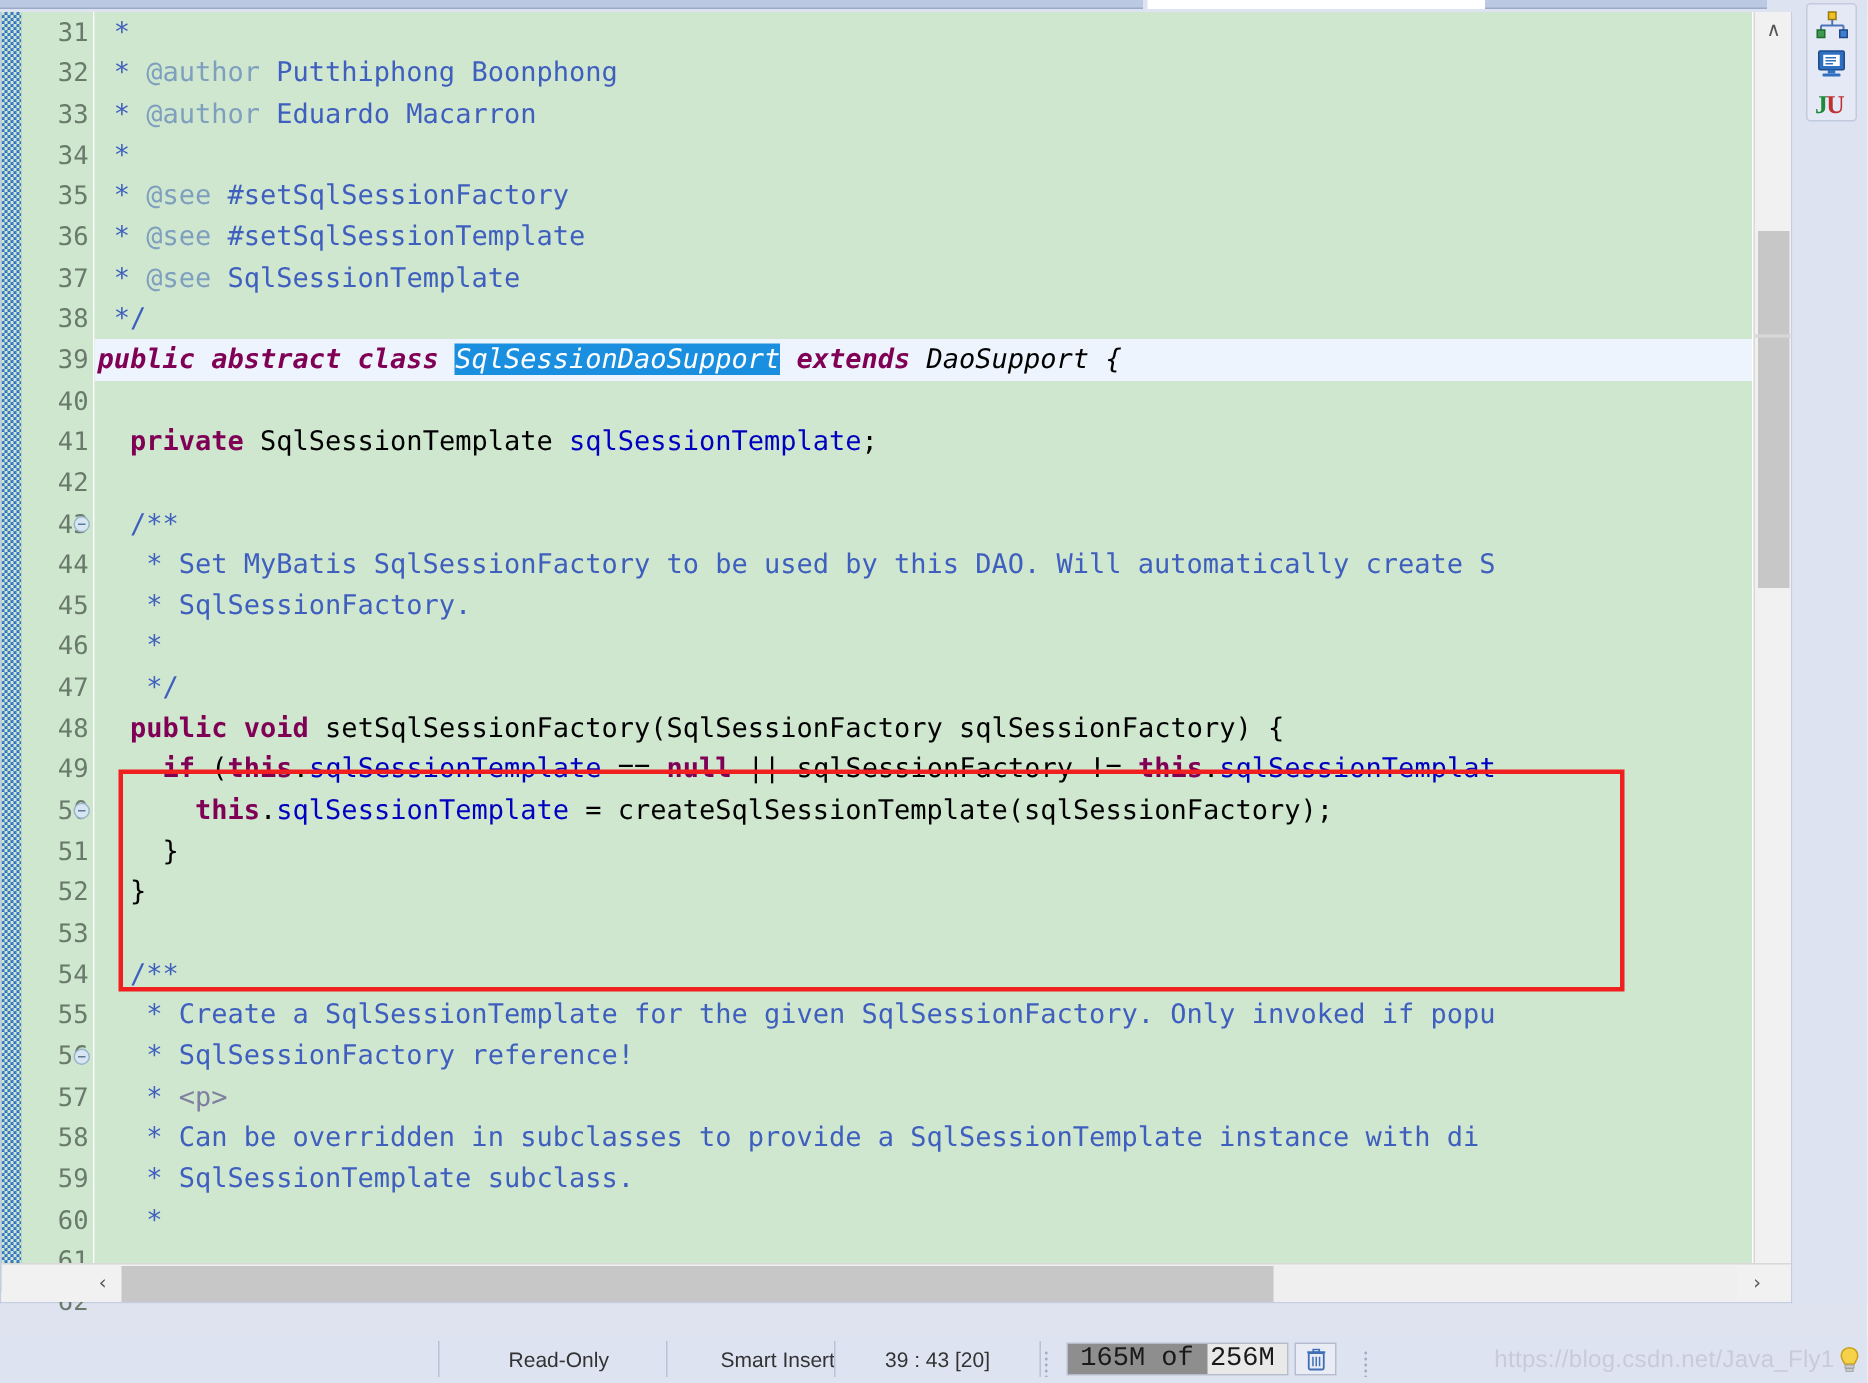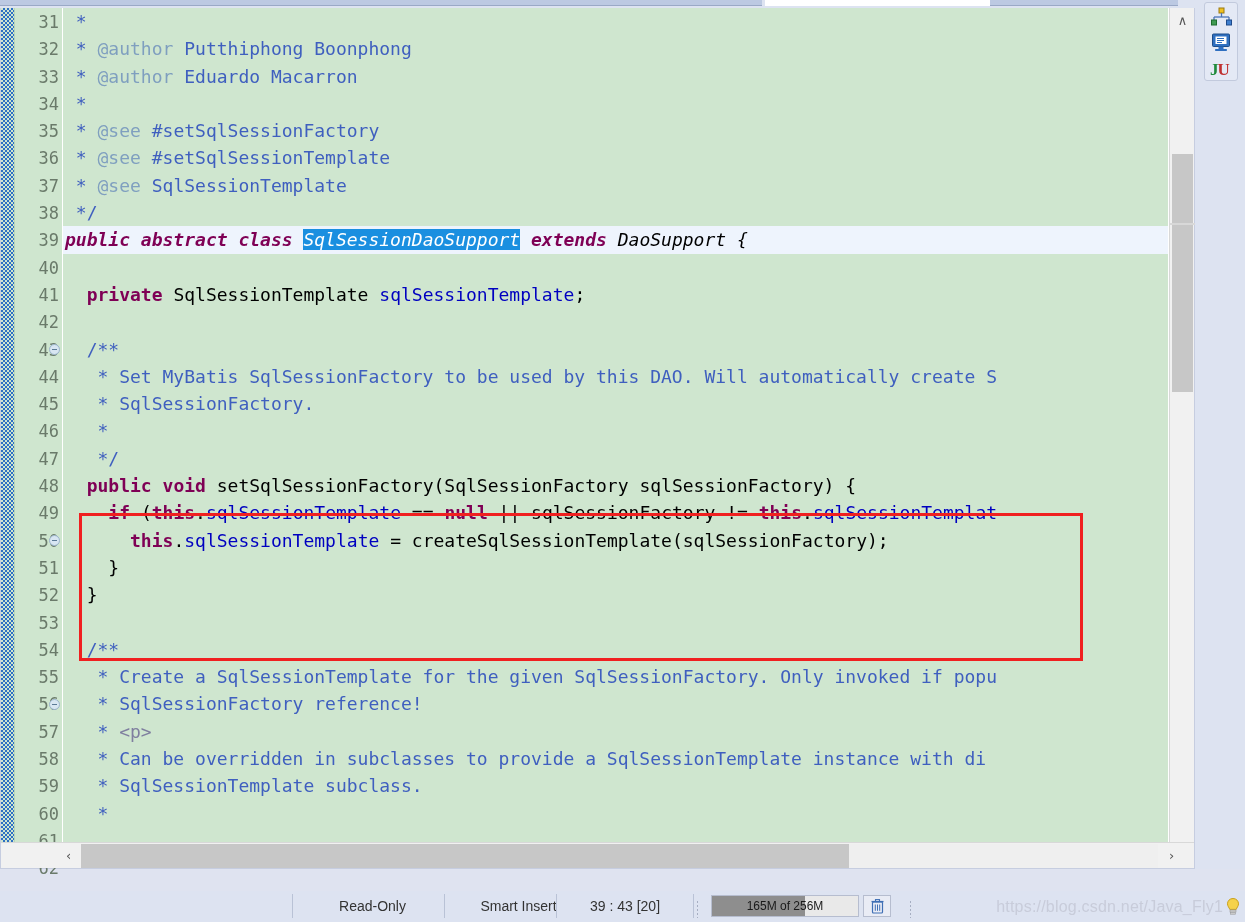--- a/index.html
+++ b/index.html
@@ -224,21 +224,21 @@
     border: 1px solid #b6bdcf;
     overflow: hidden;
   }
   .mem-fill {
     position: absolute; left: 0; top: 0; height: 100%;
     background: #8e8e8e;
   }
   .mem-label {
     position: absolute; left: 0; top: 0; width: 100%; height: 100%;
     display: flex; align-items: center; justify-content: center;
-    font-size: 12px; color: #1a1a1a;
+    font-size: 18px; color: #1a1a1a; font-family: Liberation Mono, monospace;
   }
   .gc-btn {
     width: 28px; height: 22px; margin-left: 4px;
     border: 1px solid #b6bdcf; background: #e9ecf5;
     display: flex; align-items: center; justify-content: center;
   }
   .dots {
     position: absolute; top: 6px; width: 3px; height: 18px;
     background-image: radial-gradient(#a6aec2 35%, transparent 38%);
     background-size: 3px 4px;

